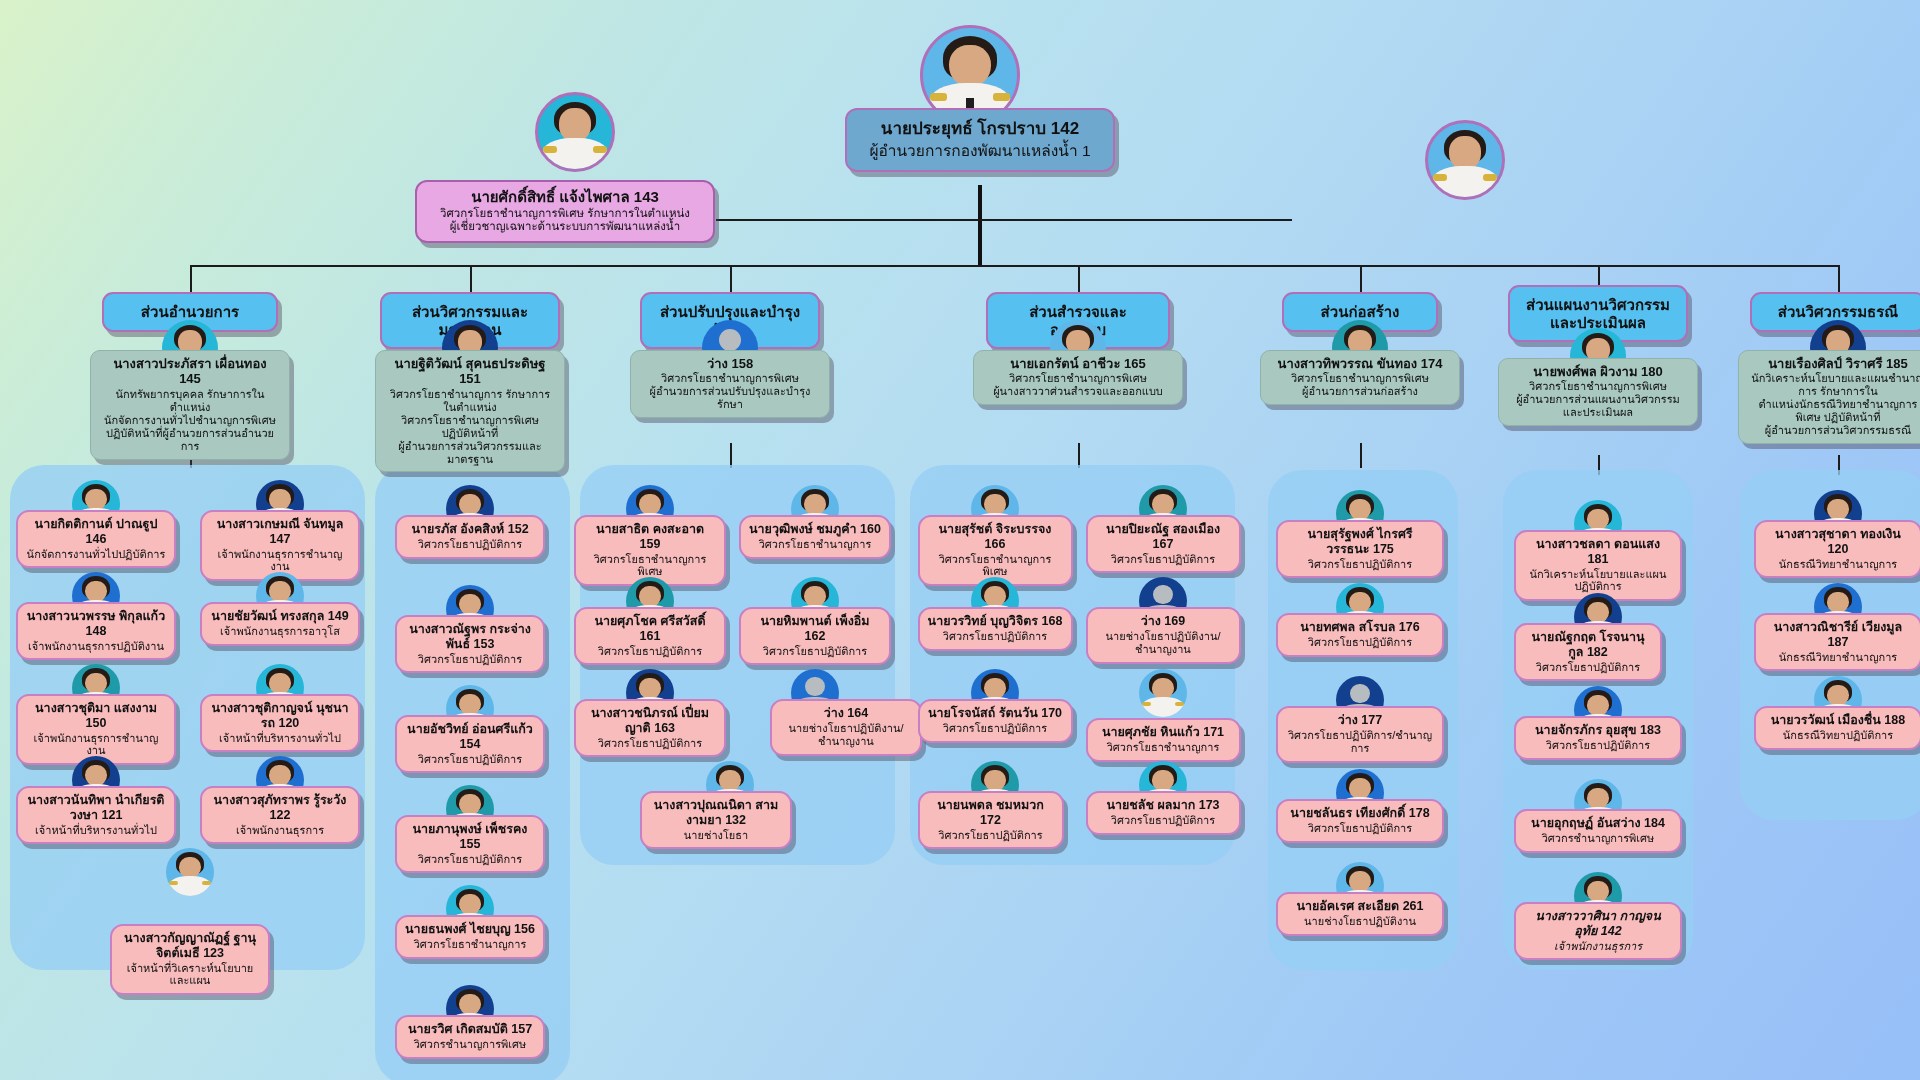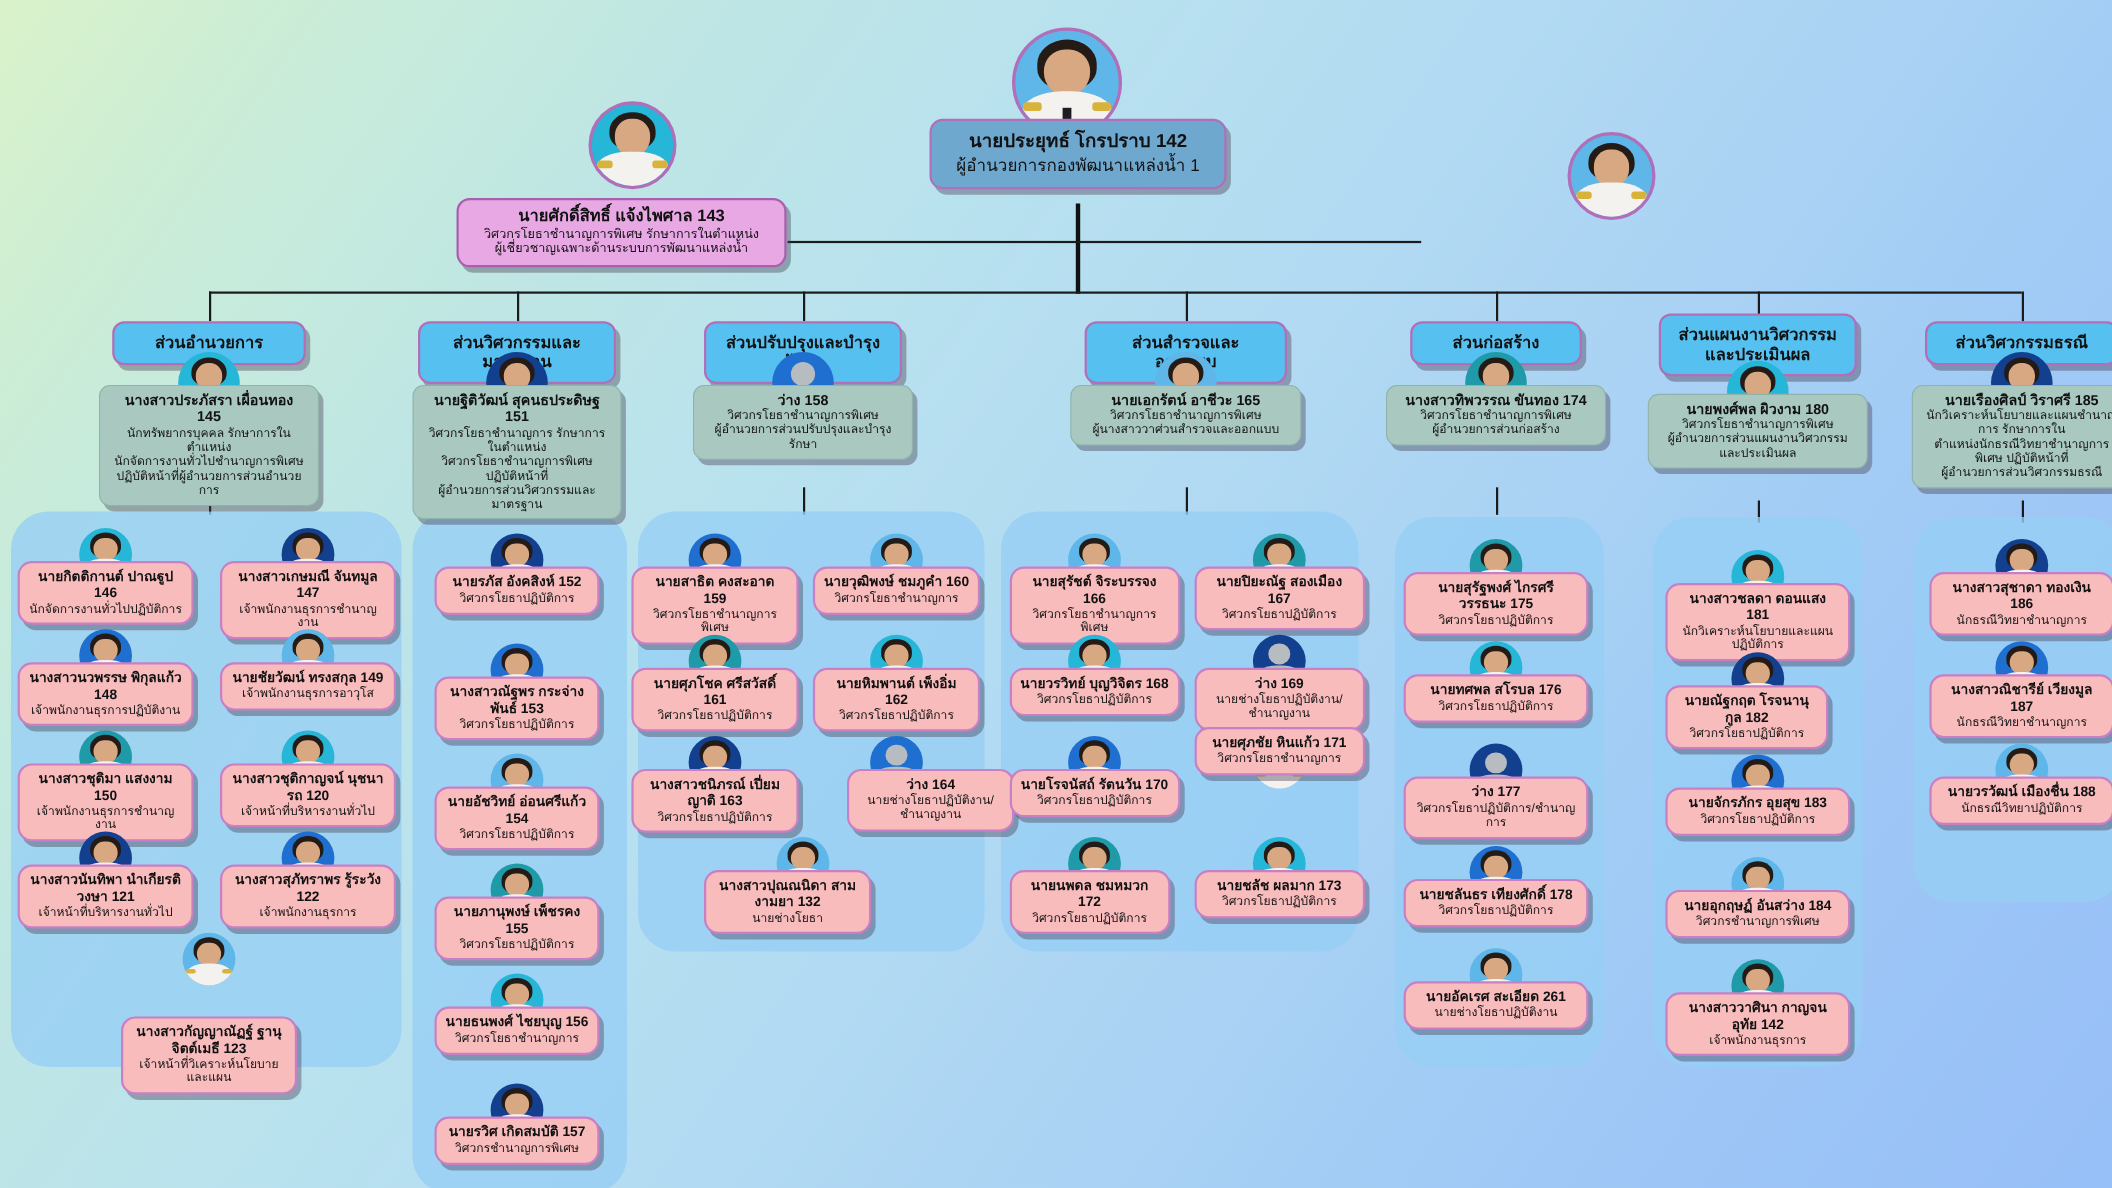--- a/index.html
+++ b/index.html
@@ -631,21 +631,21 @@
       </div>
       <div class="av bg-sky" style="left:1139px; top:669px; width:48px; height:48px;">
         <span class="face">
           <span class="hair"></span>
           <span class="skin"></span>
           <span class="body"></span>
           <span class="ep-l"></span>
           <span class="ep-r"></span>
         </span>
       </div>
-      <div class="box n-staff" style="left:1085.5px; top:661px; width:155px;">
+      <div class="box n-staff" style="left:1085.5px; top:718px; width:155px;">
         <span class="nm">นายศุภชัย หินแก้ว  171</span>
         <span class="ps">วิศวกรโยธาชำนาญการ</span>
       </div>
       <div class="av bg-teal" style="left:971px; top:761px; width:48px; height:48px;">
         <span class="face">
           <span class="hair"></span>
           <span class="skin"></span>
           <span class="body"></span>
           <span class="ep-l"></span>
           <span class="ep-r"></span>
@@ -814,21 +814,21 @@
       </div>
       <div class="av bg-teal" style="left:1574px; top:872px; width:48px; height:48px;">
         <span class="face">
           <span class="hair"></span>
           <span class="skin"></span>
           <span class="body"></span>
           <span class="ep-l"></span>
           <span class="ep-r"></span>
         </span>
       </div>
-      <div class="box n-staff" style="left:1514px; top:902px; width:168px;">
+      <div class="box n-staff" style="left:1514px; top:902px; width:168px;font-style:italic;">
         <span class="nm">นางสาววาศินา กาญจนอุทัย  142</span>
         <span class="ps">เจ้าพนักงานธุรการ</span>
       </div>
       <div class="box n-section" style="left:1750px; top:292px; width:176px;"><span>ส่วนวิศวกรรมธรณี</span></div>
       <div class="av bg-navy" style="left:1810px; top:320px; width:56px; height:56px;">
       <span class="face">
         <span class="hair"></span>
           <span class="skin"></span>
           <span class="body"></span>
         <span class="ep-l"></span>
@@ -844,21 +844,21 @@
       <div class="av bg-navy" style="left:1814px; top:490px; width:48px; height:48px;">
         <span class="face">
           <span class="hair"></span>
           <span class="skin"></span>
           <span class="body"></span>
           <span class="ep-l"></span>
           <span class="ep-r"></span>
         </span>
       </div>
       <div class="box n-staff" style="left:1754px; top:520px; width:168px;">
-        <span class="nm">นางสาวสุชาดา ทองเงิน  186</span>
+        <span class="nm">นางสาวสุชาดา ทองเงิน  120</span>
         <span class="ps">นักธรณีวิทยาชำนาญการ</span>
       </div>
       <div class="av bg-blue" style="left:1814px; top:583px; width:48px; height:48px;">
         <span class="face">
           <span class="hair"></span>
           <span class="skin"></span>
           <span class="body"></span>
           <span class="ep-l"></span>
           <span class="ep-r"></span>
         </span>

